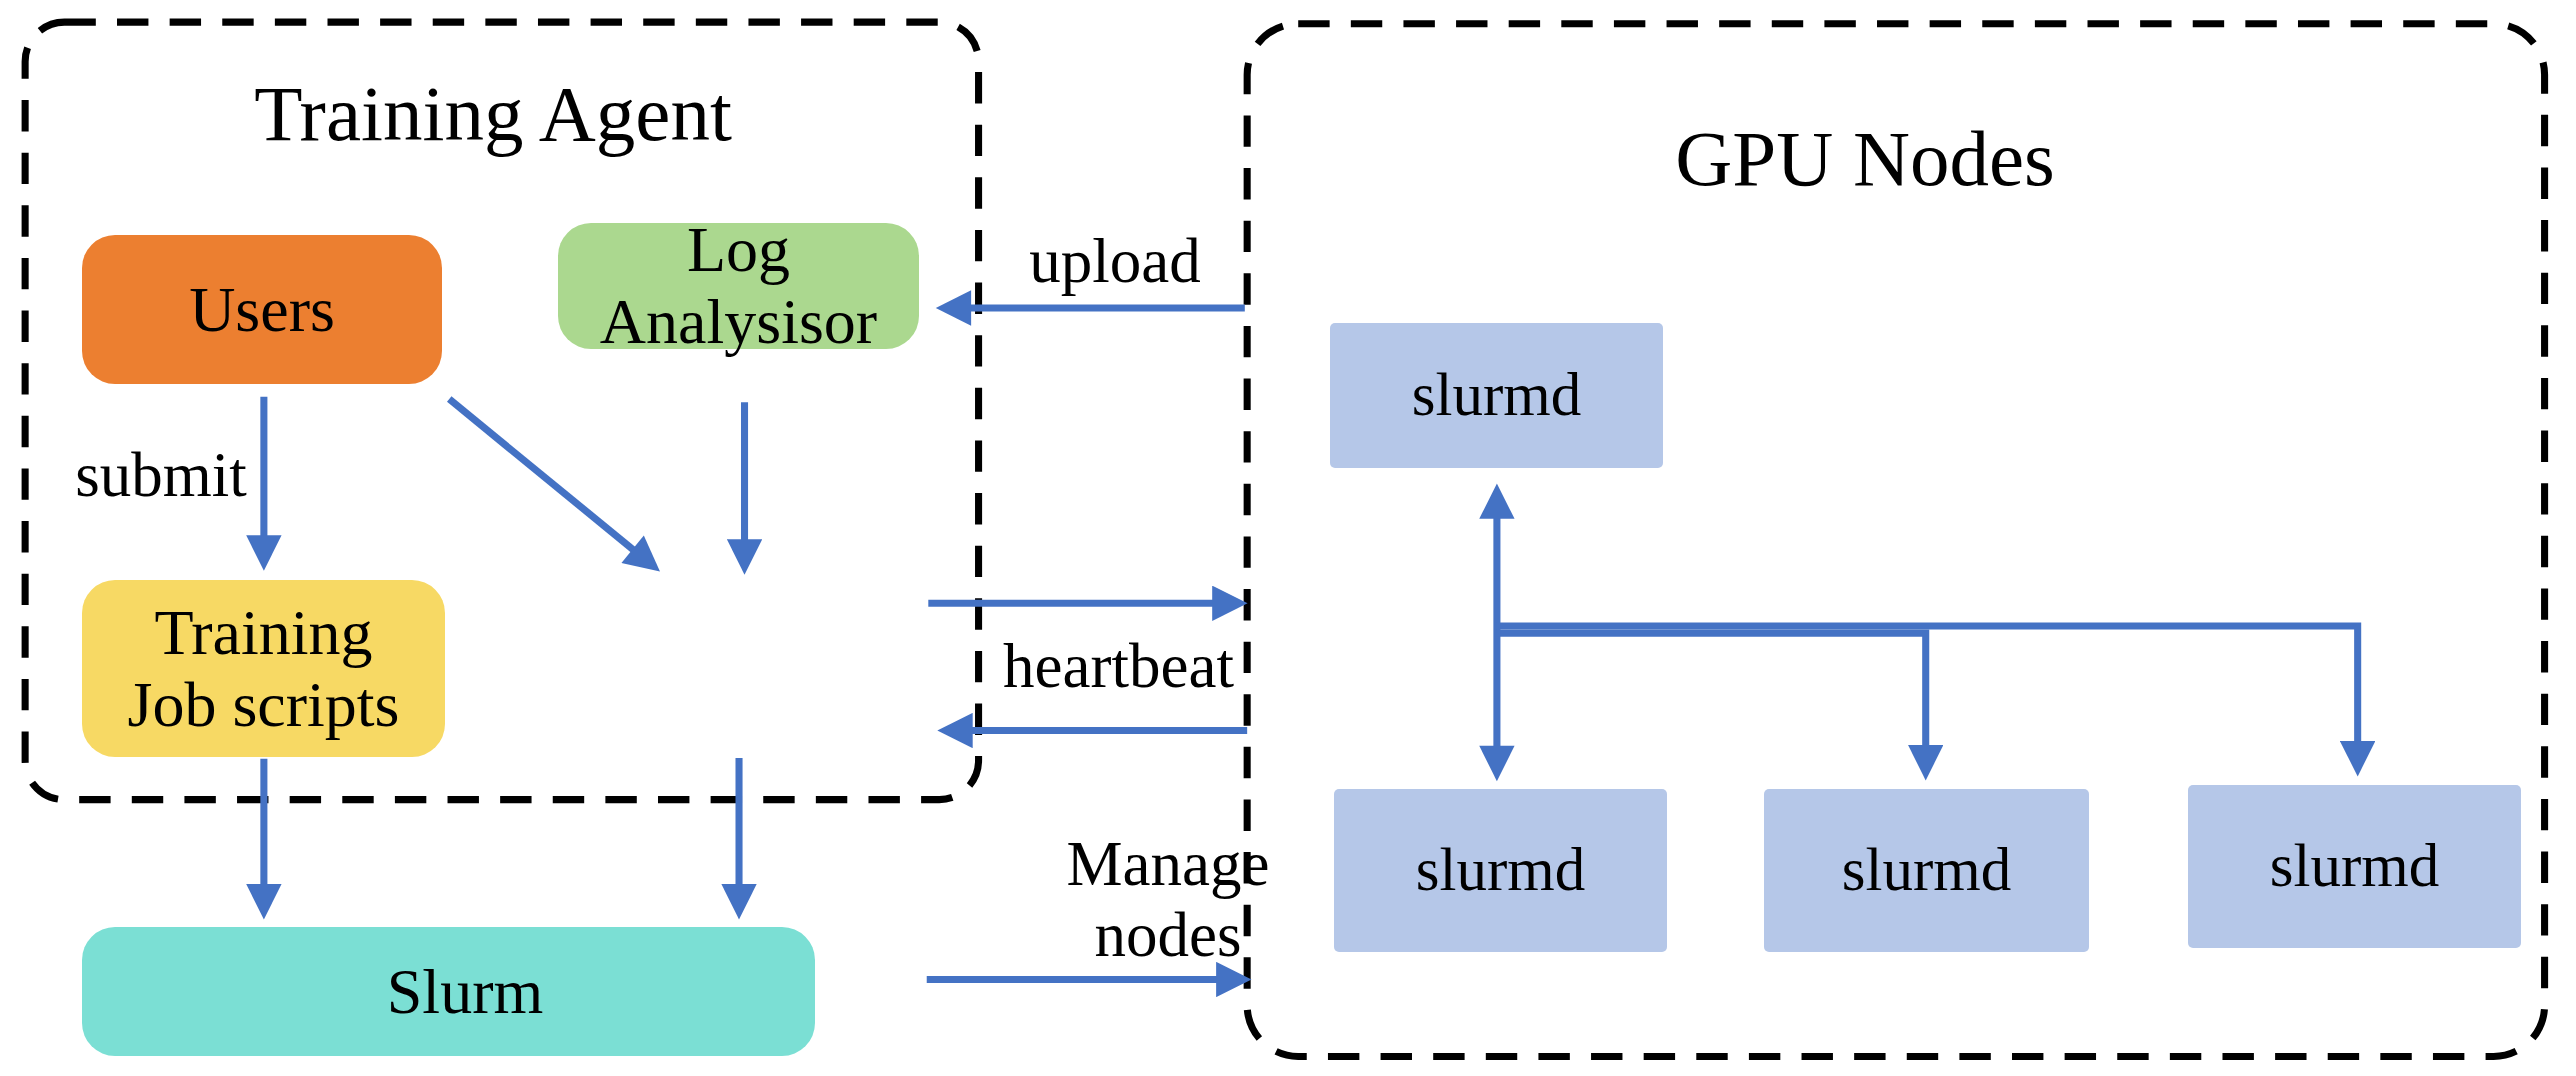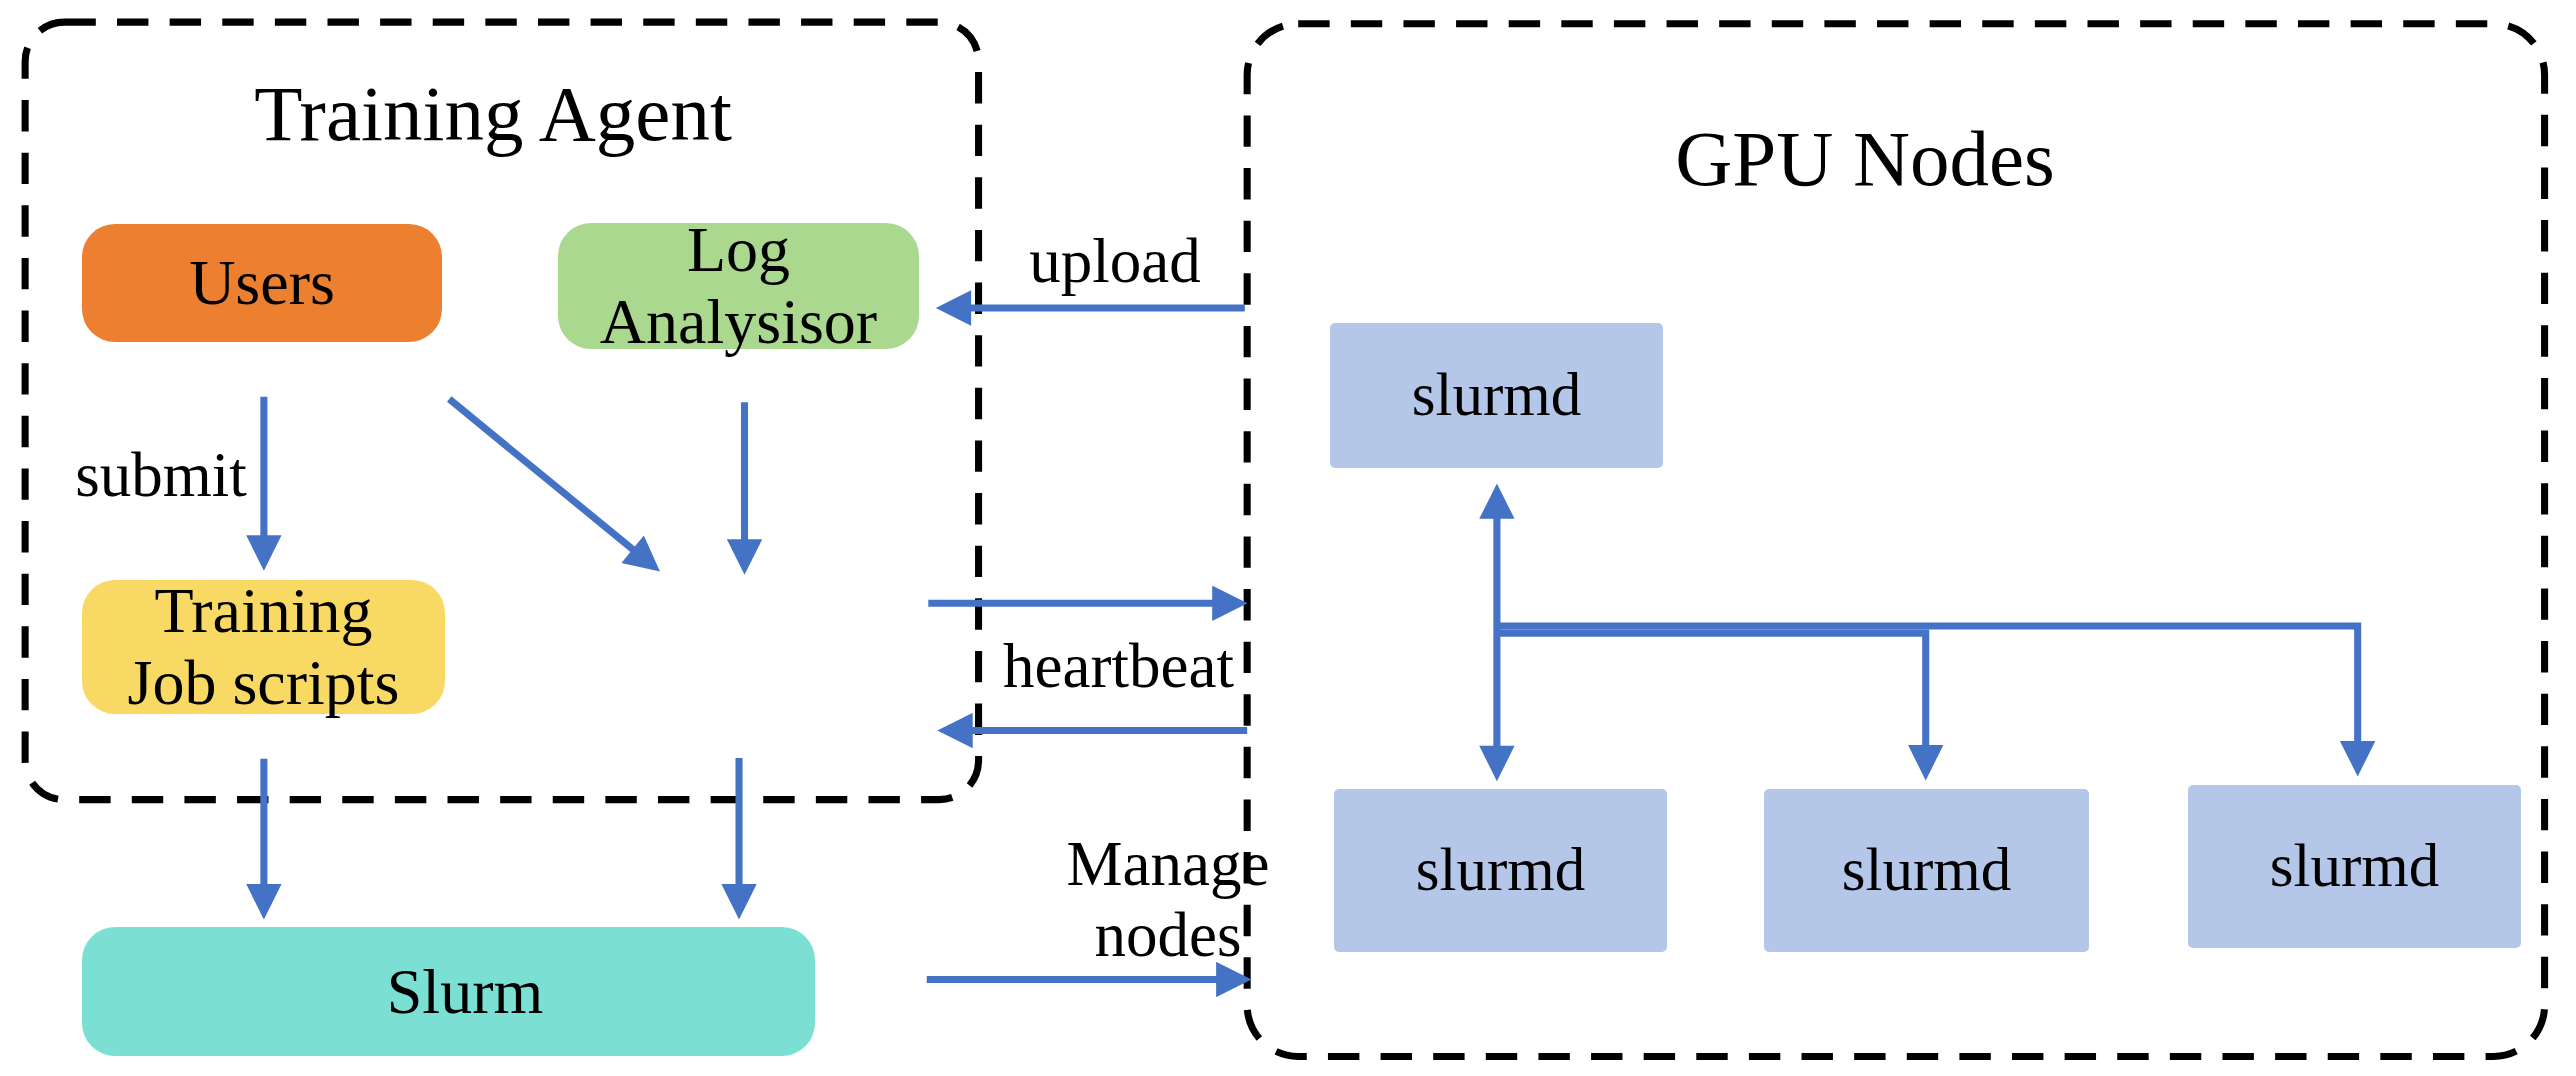--- a/index.html
+++ b/index.html
@@ -70,24 +70,24 @@
     <path d="M941,965 L941,1130" stroke="#4472C4" stroke-width="9" fill="none" marker-end="url(#ah)"></path>
     <path d="M1180,1247 L1553,1247" stroke="#4472C4" stroke-width="9" fill="none" marker-end="url(#ah)"></path>
     <path d="M1906,656 L1906,954" stroke="#4472C4" stroke-width="9" fill="none" marker-start="url(#ah)" marker-end="url(#ah)"></path>
     <path d="M1906,797 L3002,797 L3002,948" stroke="#4472C4" stroke-width="9" fill="none" stroke-linejoin="miter" marker-end="url(#ah)"></path>
     <path d="M1906,806 L2452,806 L2452,953" stroke="#4472C4" stroke-width="9" fill="none" stroke-linejoin="miter" marker-end="url(#ah)"></path>
   </svg>
 
   <div class="group-title" style="left:179px; top:69px; width:628px;">Training Agent</div>
   <div class="group-title" style="left:1551px; top:114px; width:628px;">GPU Nodes</div>
 
-  <div class="node r42" style="left:82px; top:224px; width:360px; height:118px; background:#EC7F30;">Users</div>
+  <div class="node r42" style="left:82px; top:235px; width:360px; height:149px; background:#EC7F30;">Users</div>
   <div class="node r42" style="left:558px; top:223px; width:361px; height:126px; background:#ABD88F;">Log
 Analysisor</div>
-  <div class="node r42" style="left:82px; top:580px; width:363px; height:134px; background:#F7D964;">Training
+  <div class="node r42" style="left:82px; top:580px; width:363px; height:177px; background:#F7D964;">Training
 Job scripts</div>
   <div class="node r42" style="left:82px; top:927px; width:700px; height:129px; background:#7BDFD4;padding-left:33px;">Slurm</div>
 
   <div class="node small" style="left:1330px; top:323px; width:333px; height:145px; background:#B5C7E8;">slurmd</div>
   <div class="node small" style="left:1334px; top:789px; width:333px; height:163px; background:#B5C7E8;">slurmd</div>
   <div class="node small" style="left:1764px; top:789px; width:325px; height:163px; background:#B5C7E8;">slurmd</div>
   <div class="node small" style="left:2188px; top:785px; width:333px; height:163px; background:#B5C7E8;">slurmd</div>
 
   <div class="edge-label" style="left:43px; top:440px; width:236px;">submit</div>
   <div class="edge-label" style="left:997px; top:226px; width:236px;">upload</div>

